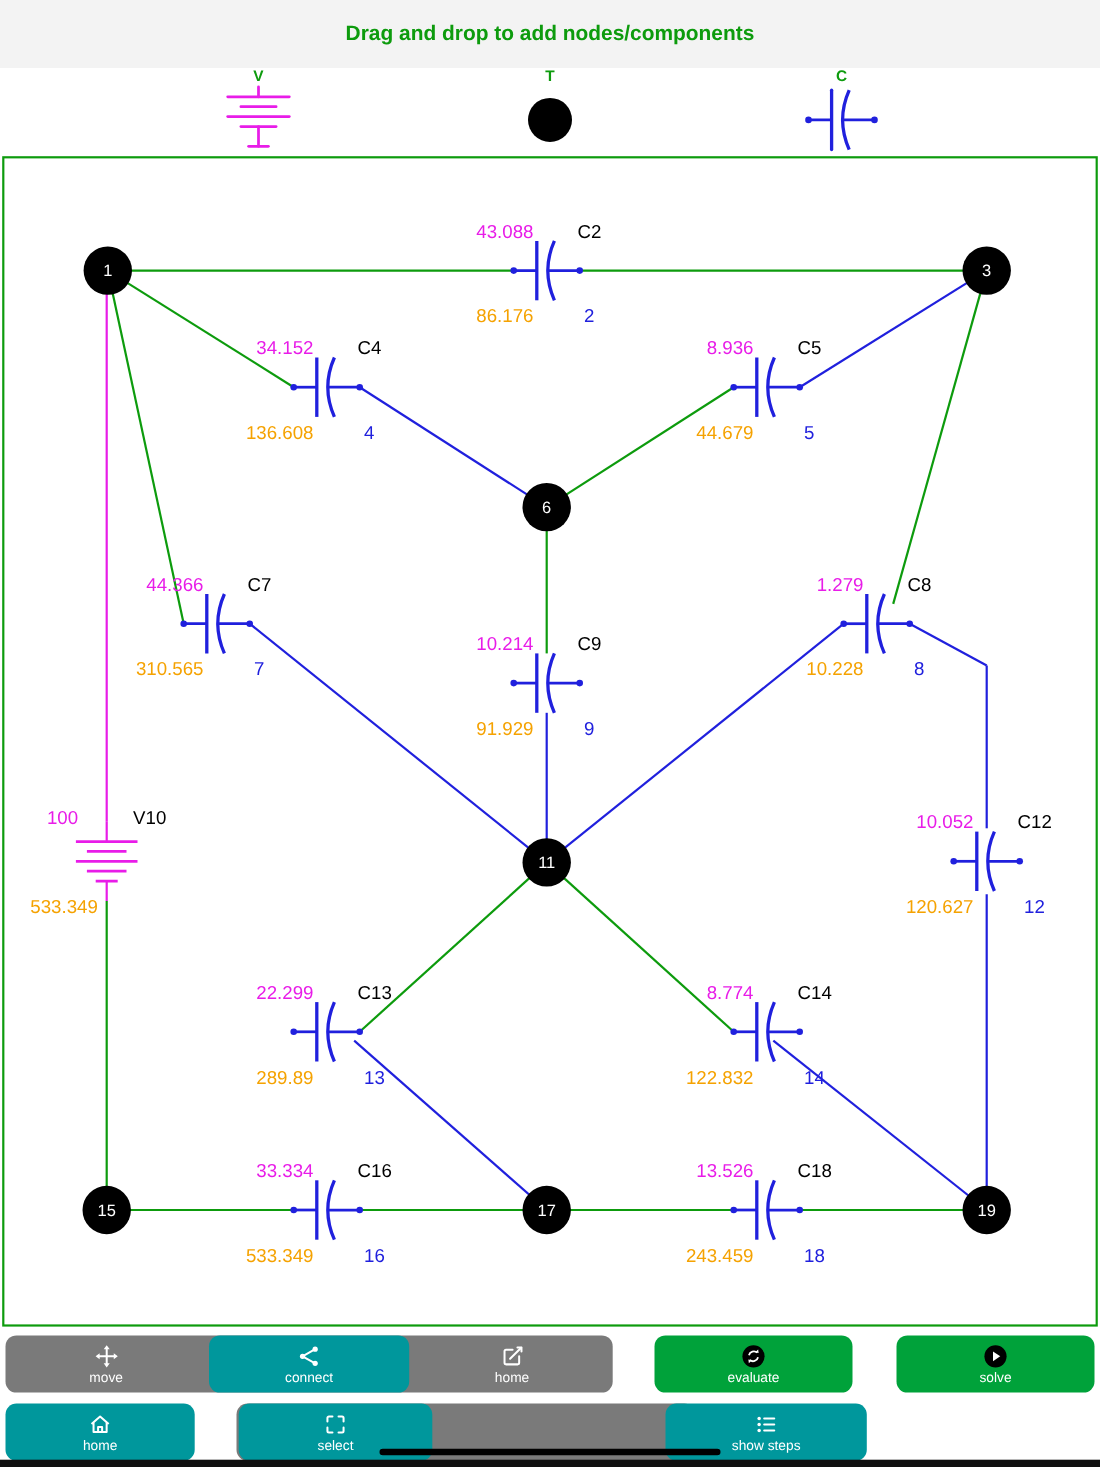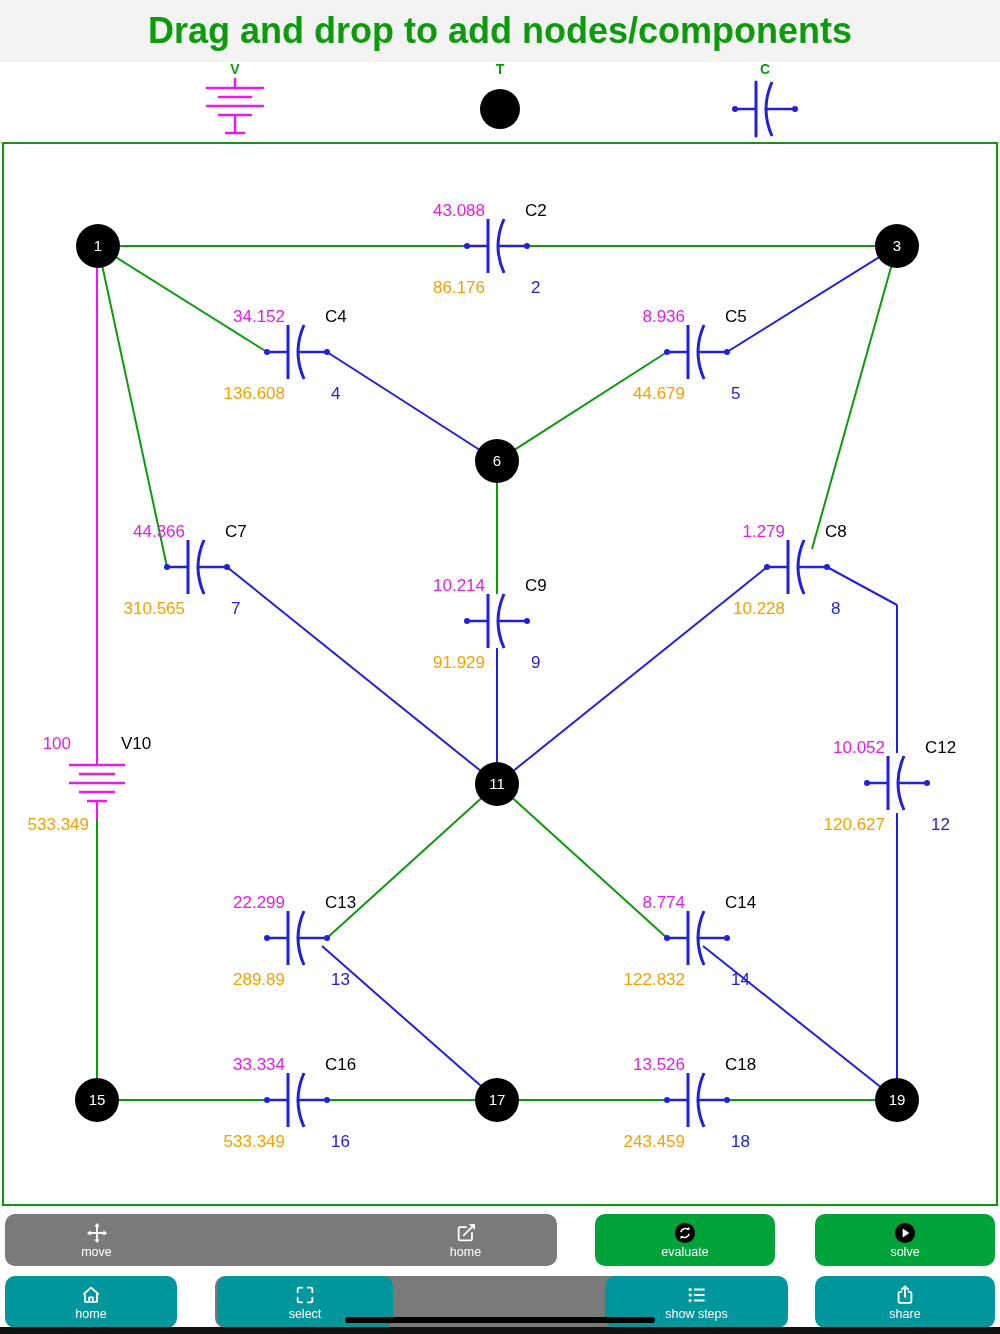--- a/index.html
+++ b/index.html
@@ -5,21 +5,21 @@
   * { margin:0; padding:0; box-sizing:border-box; }
   :root{
     --green:#0d9b0d; --blue:#2020dd; --magenta:#e81ce8; --orange:#f5a201;
     --teal:#00979c; --button-green:#00a23a; --gray:#7a7a7a; --header-bg:#f3f3f3;
   }
   html,body{ width:1000px; height:1334px; }
   body{ position:relative; overflow:hidden; background:#fff; font-family:"Liberation Sans",sans-serif; }
 
   .header{ position:absolute; left:0; top:0; width:1000px; height:62px; background:var(--header-bg);
            display:flex; align-items:center; justify-content:center; }
-  .header h1{ font-size:36px; font-weight:700; color:var(--green); }
+  .header h1{ font-size:19px; font-weight:700; color:var(--green); }
 
   .palette{ position:absolute; left:0; top:62px; width:1000px; height:80px; background:#fff; }
   .pal-item{ position:absolute; top:0; width:120px; height:80px; display:flex; flex-direction:column; align-items:center; }
   .pal-item .pal-label{ font-size:14px; font-weight:700; color:var(--green); height:15px; line-height:15px; }
   .pal-item svg{ display:block; }
   #pal-v{ left:175px; } #pal-t{ left:440px; } #pal-c{ left:705px; }
   .v-sym line{ stroke:var(--magenta); stroke-width:2.5; stroke-linecap:round; }
   .c-sym line{ stroke:var(--blue); stroke-width:2.5; stroke-linecap:round; }
   .c-sym .plate{ stroke-width:3; }
   .c-sym path{ stroke:var(--blue); stroke-width:3; fill:none; }
@@ -294,20 +294,31 @@
   <div class="panel" id="panel-modes">
     <div class="tbtn graybtn" id="btn-move">
       <span class="ticon">
         <svg viewBox="0 0 24 24">
             <path d="M12 4v16M4 12h16" stroke="#fff" stroke-width="2" fill="none"></path>
             <path d="M12 1l3 4h-6zM12 23l3-4h-6zM1 12l4-3v6zM23 12l-4-3v6z" fill="#fff"></path>
           </svg>
       </span>
       <span class="tlabel">move</span>
     </div>
+    <div class="tbtn teal" id="btn-connect">
+      <span class="ticon">
+        <svg viewBox="0 0 24 24" fill="none" stroke="#fff" stroke-width="2">
+            <path d="M5.5 12L18 5M5.5 12L18 19"></path>
+            <circle cx="18" cy="5" r="2.6" fill="#fff" stroke="none"></circle>
+            <circle cx="5.5" cy="12" r="2.6" fill="#fff" stroke="none"></circle>
+            <circle cx="18" cy="19" r="2.6" fill="#fff" stroke="none"></circle>
+          </svg>
+      </span>
+      <span class="tlabel">connect</span>
+    </div>
     <div class="tbtn graybtn" id="btn-edit">
       <span class="ticon">
         <svg viewBox="0 0 24 24" fill="none" stroke="#fff" stroke-width="2" stroke-linecap="round" stroke-linejoin="round">
             <path d="M12 5.5H5.5A1.5 1.5 0 0 0 4 7v11.5A1.5 1.5 0 0 0 5.5 20H17a1.5 1.5 0 0 0 1.5-1.5V12"></path>
             <path d="M9.5 14.5L20.5 3.5"></path>
             <path d="M16.8 3.2h4v4"></path>
           </svg>
       </span>
       <span class="tlabel">home</span>
     </div>
@@ -360,25 +371,16 @@
           <circle cx="4.5" cy="6" r="1.7"></circle>
           <rect x="8.5" y="5" width="12" height="2" rx="1"></rect>
           <circle cx="4.5" cy="12" r="1.7"></circle>
           <rect x="8.5" y="11" width="12" height="2" rx="1"></rect>
           <circle cx="4.5" cy="18" r="1.7"></circle>
           <rect x="8.5" y="17" width="12" height="2" rx="1"></rect>
         </svg>
     </span>
     <span class="tlabel">show steps</span>
   </div>
-  <div class="tbtn teal" id="btn-share">
-    <span class="ticon">
-      <svg viewBox="0 0 24 24" fill="none" stroke="#fff" stroke-width="2" stroke-linecap="round" stroke-linejoin="round">
-          <path d="M8 8.5H6.5A1.5 1.5 0 0 0 5 10v9a1.5 1.5 0 0 0 1.5 1.5h11A1.5 1.5 0 0 0 19 19v-9a1.5 1.5 0 0 0-1.5-1.5H16"></path>
-          <path d="M12 14V2.5M8.5 6L12 2.5 15.5 6"></path>
-        </svg>
-    </span>
-    <span class="tlabel">share</span>
-  </div>
 </div>
 
 <div class="home-indicator"></div>
 <div class="bottom-strip"></div>
 
 </body></html>

